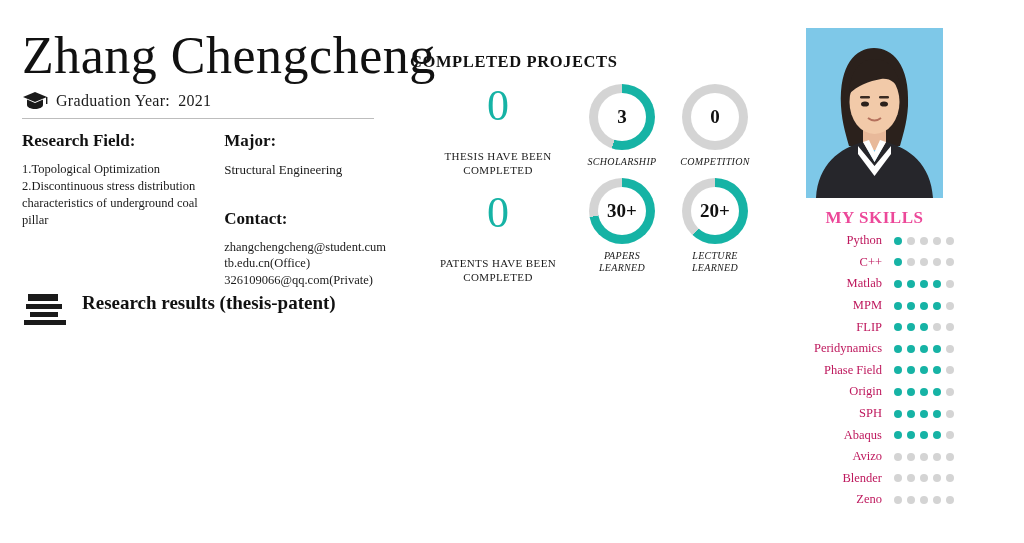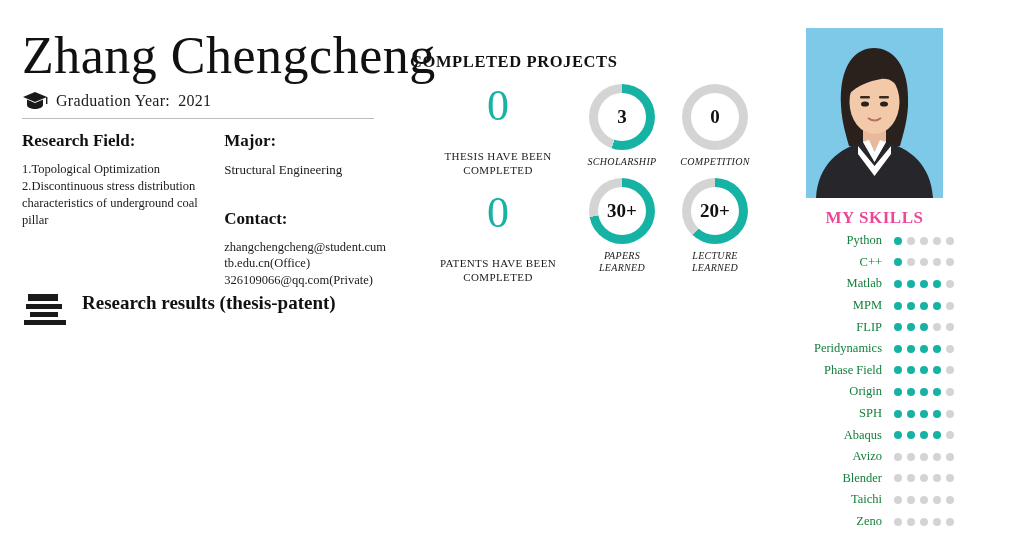--- a/index.html
+++ b/index.html
@@ -218,21 +218,21 @@
   .skill-row {
     display: flex;
     align-items: center;
     height: 21.6px;
   }
   .skill-name {
     width: 122px;
     text-align: right;
     padding-right: 12px;
     font-size: 12.5px;
-    color: #15803d;
+    color: #be185d;
     font-family: "Liberation Serif", serif;
   }
   .dots { display: flex; gap: 5px; }
   .dot {
     width: 8px; height: 8px;
     border-radius: 50%;
     background: #d4d4d4;
   }
   .dot.on { background: #16b3a5; }
 </style>
@@ -469,30 +469,20 @@
         <div class="skill-name">Blender</div>
         <div class="dots">
           <span class="dot"></span>
           <span class="dot"></span>
           <span class="dot"></span>
           <span class="dot"></span>
           <span class="dot"></span>
         </div>
       </div>
       <div class="skill-row">
-        <div class="skill-name">Taichi</div>
-        <div class="dots">
-          <span class="dot"></span>
-          <span class="dot"></span>
-          <span class="dot"></span>
-          <span class="dot"></span>
-          <span class="dot"></span>
-        </div>
-      </div>
-      <div class="skill-row">
         <div class="skill-name">Zeno</div>
         <div class="dots">
           <span class="dot"></span>
           <span class="dot"></span>
           <span class="dot"></span>
           <span class="dot"></span>
           <span class="dot"></span>
         </div>
       </div>
     </div>

